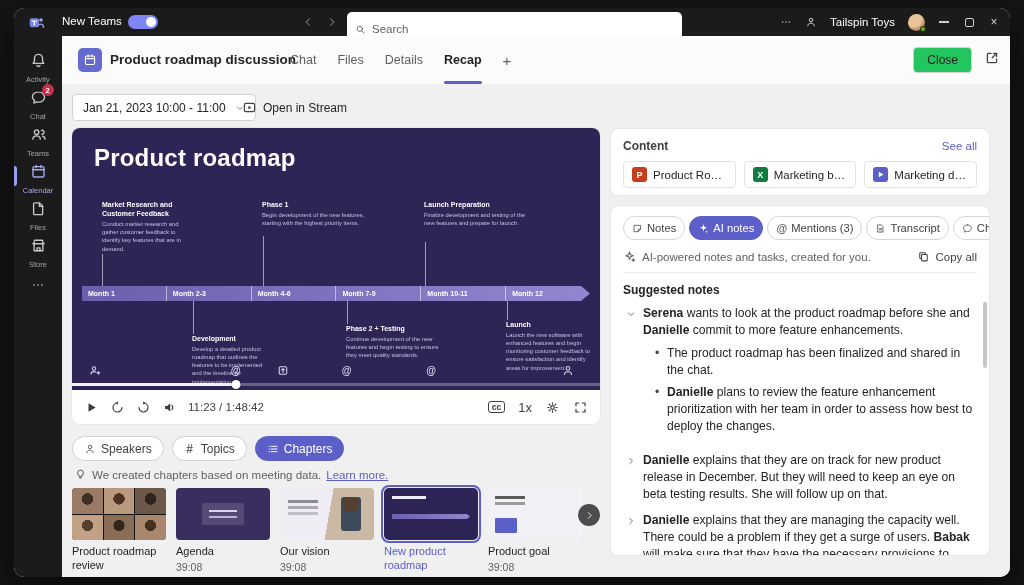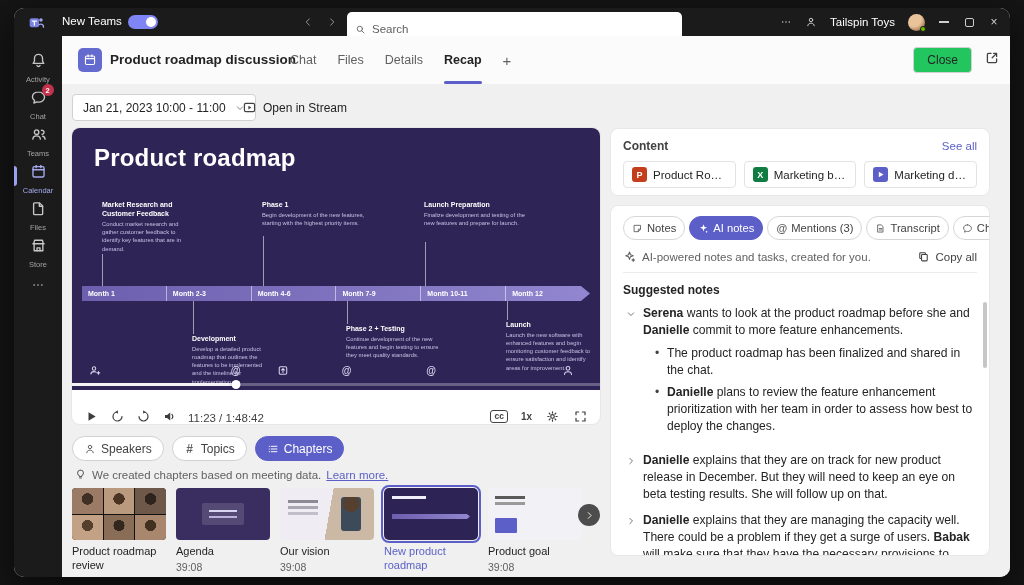--- a/index.html
+++ b/index.html
@@ -83,25 +83,25 @@
     background:linear-gradient(90deg,#6c5fae,#9186cf);
     clip-path:polygon(0 0,calc(100% - 9px) 0,100% 50%,calc(100% - 9px) 100%,0 100%)}
   .mseg{flex:1;font-size:7px;font-weight:700;color:#fff;line-height:15px;padding-left:6px;border-right:1px solid rgba(255,255,255,.5);white-space:nowrap;overflow:hidden}
   .mseg:last-child{border-right:none}
   .marker{position:absolute;bottom:13px;width:13px;height:13px;color:#d8d3ef;display:flex;align-items:center;justify-content:center;
     transform:translateX(-50%);font-size:10px;font-weight:700}
   .marker svg{width:100%;height:100%;fill:none;stroke:currentColor;stroke-width:1.3;stroke-linecap:round;stroke-linejoin:round}
   .scrub{position:absolute;left:0;right:0;bottom:4px;height:3px;background:rgba(255,255,255,.28)}
   .scrub-played{height:100%;background:rgba(255,255,255,.92)}
   .scrub-knob{position:absolute;bottom:1px;width:9px;height:9px;border-radius:50%;background:#fff;transform:translateX(-50%);box-shadow:0 0 3px rgba(0,0,0,.4)}
-  .controls{height:34px;display:flex;align-items:flex-end;padding:0 12px;gap:11px;color:#3d3d3d}
+  .controls{height:34px;display:flex;align-items:center;padding:0 12px;gap:11px;color:#3d3d3d}
   .controls .right{margin-left:auto;display:flex;align-items:center;gap:13px}
   .time-text{font-size:11.5px;color:#424242}
   .cc-box{border:1.3px solid #424242;border-radius:3px;font-size:8.5px;font-weight:700;padding:1px 3px;line-height:1;color:#424242}
-  .speed-text{font-size:10px;font-weight:700;color:#424242}
+  .speed-text{font-size:13px;font-weight:400;color:#424242}
 
   
   .filters{position:absolute;left:10px;top:400px;display:flex;gap:8px}
   .pill{height:25px;padding:0 11px;display:inline-flex;align-items:center;gap:5px;border:1px solid #d1d1d1;border-radius:13px;background:#fff;font-size:12px;color:#424242}
   .pill .iwrap{color:#616161}
   .pill .tic{font-size:12px}
   .pill.active{background:#5b5fc7;border-color:#5b5fc7;color:#fff}
   .pill.active .iwrap{color:#fff}
   .chapnote{position:absolute;left:12px;top:432px;display:flex;align-items:center;gap:5px;font-size:11.5px;color:#616161}
   .chapnote .iwrap{width:13px;height:13px}

